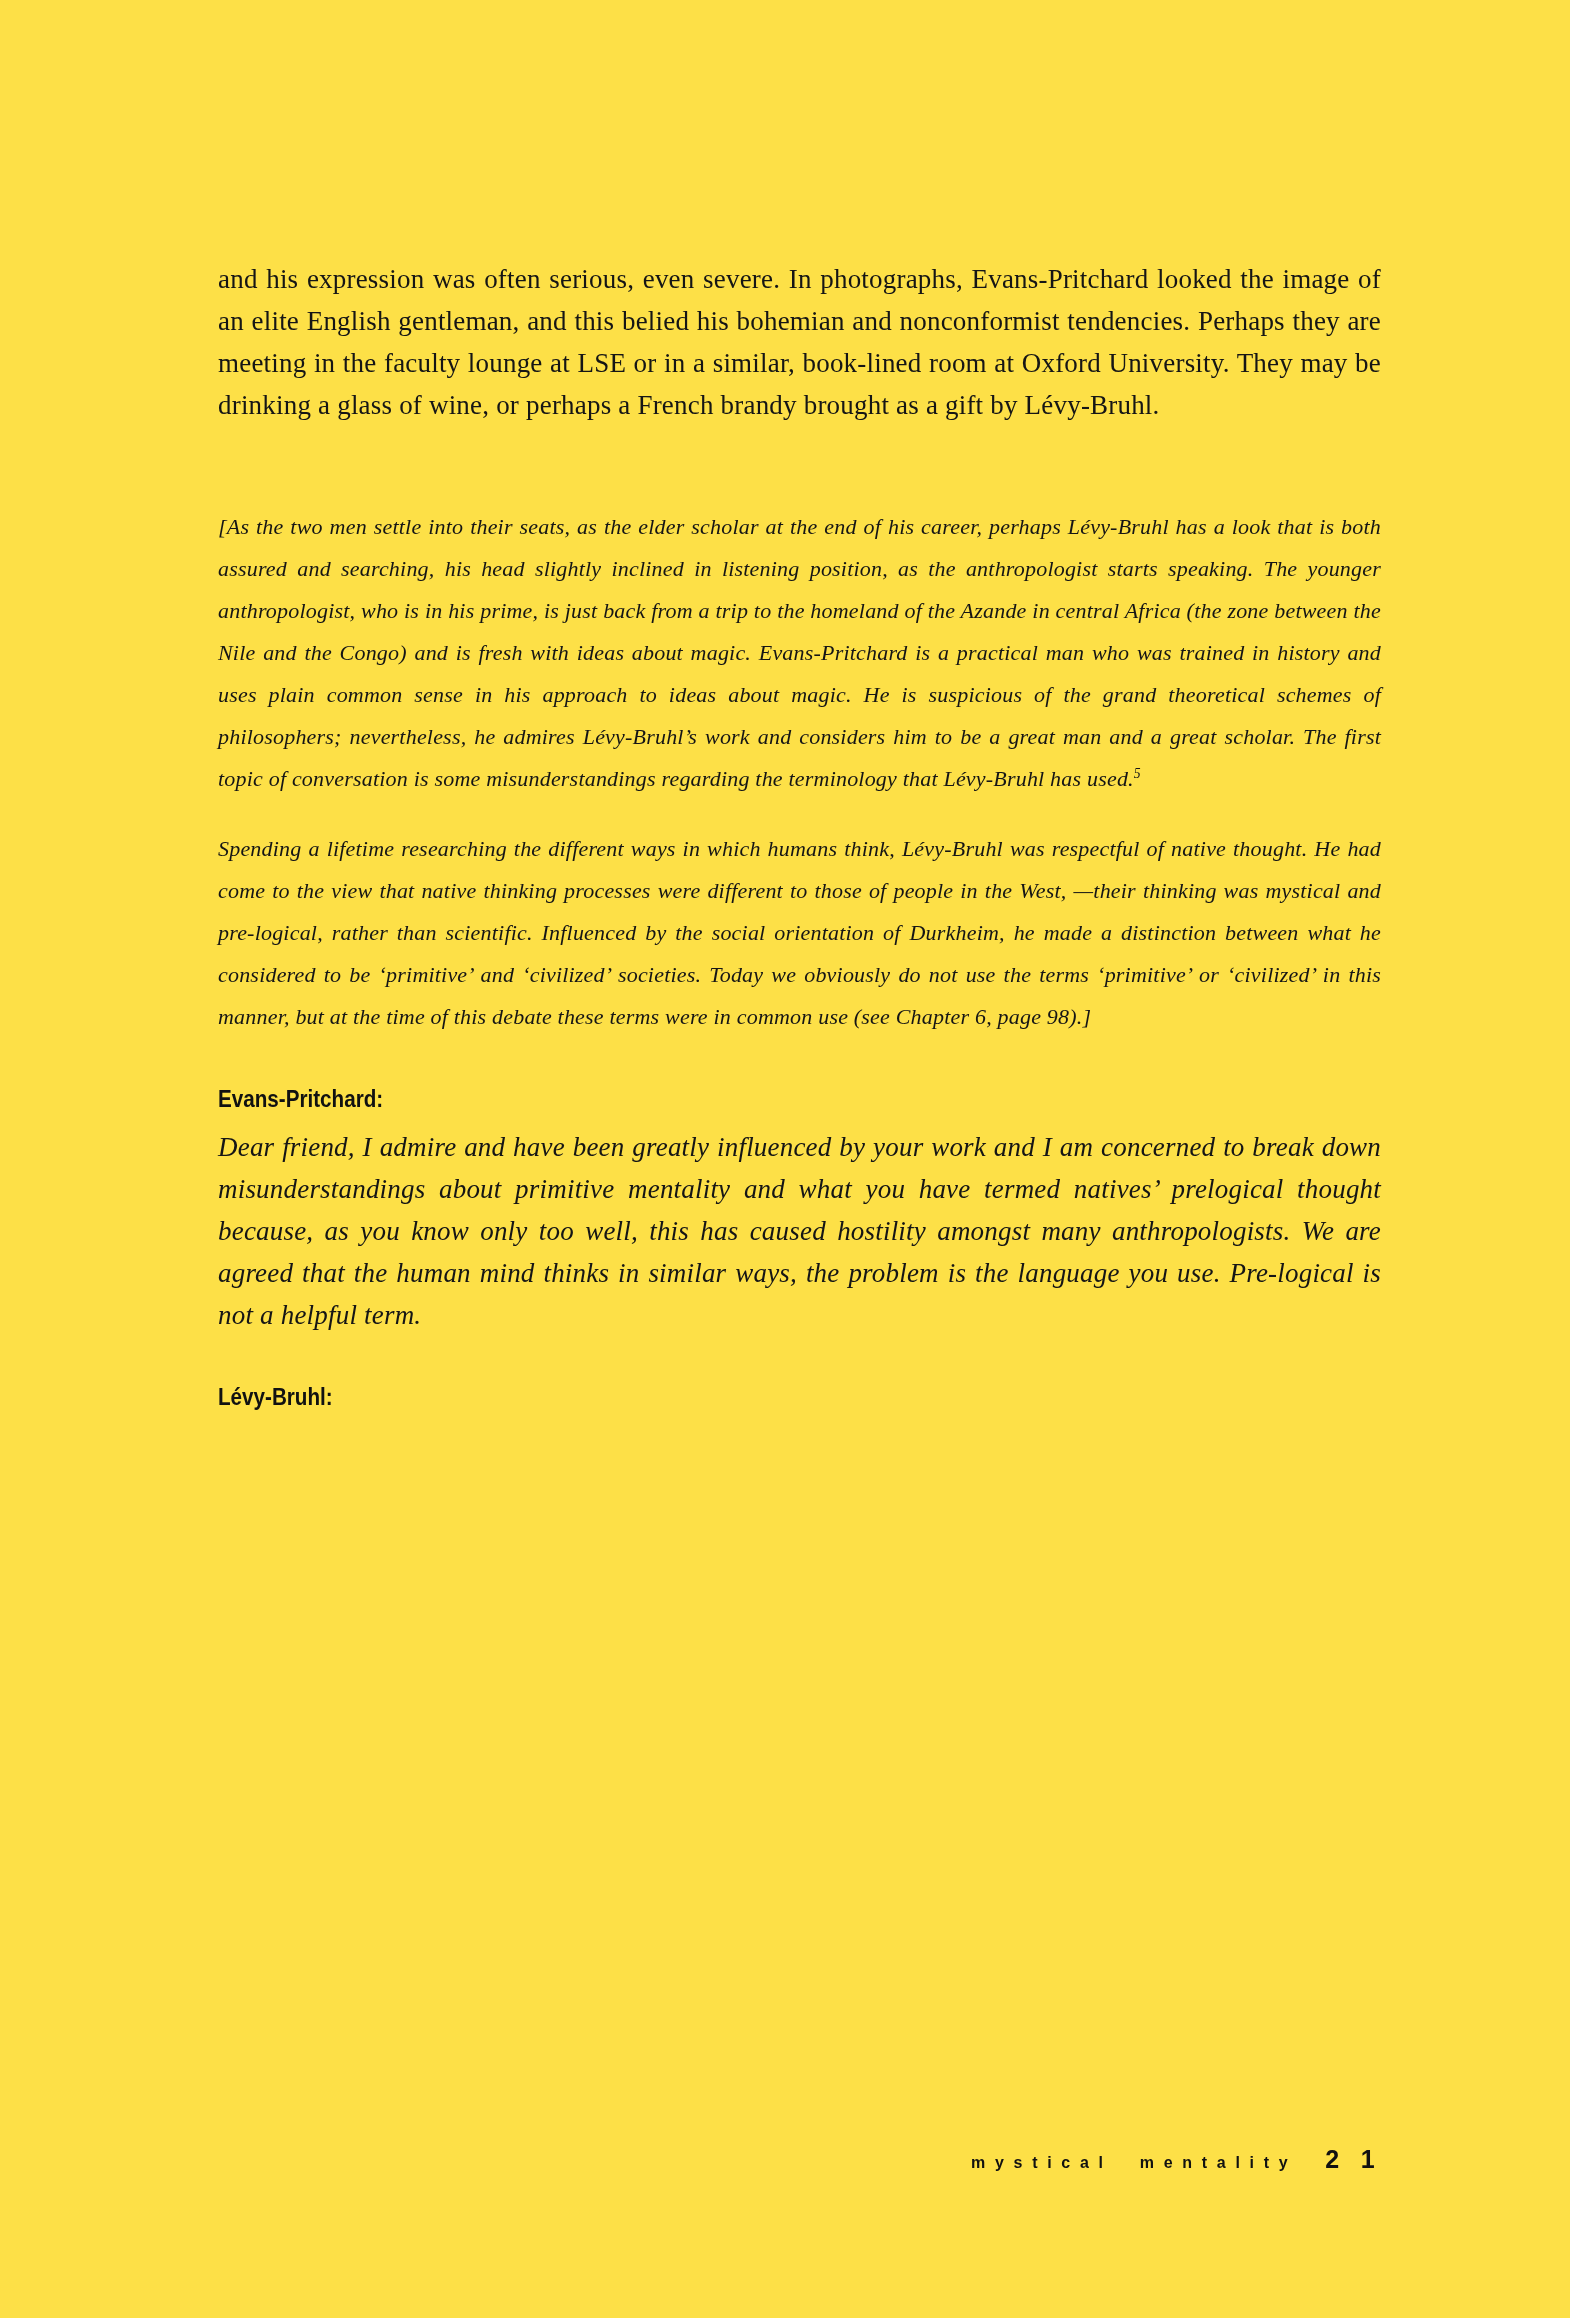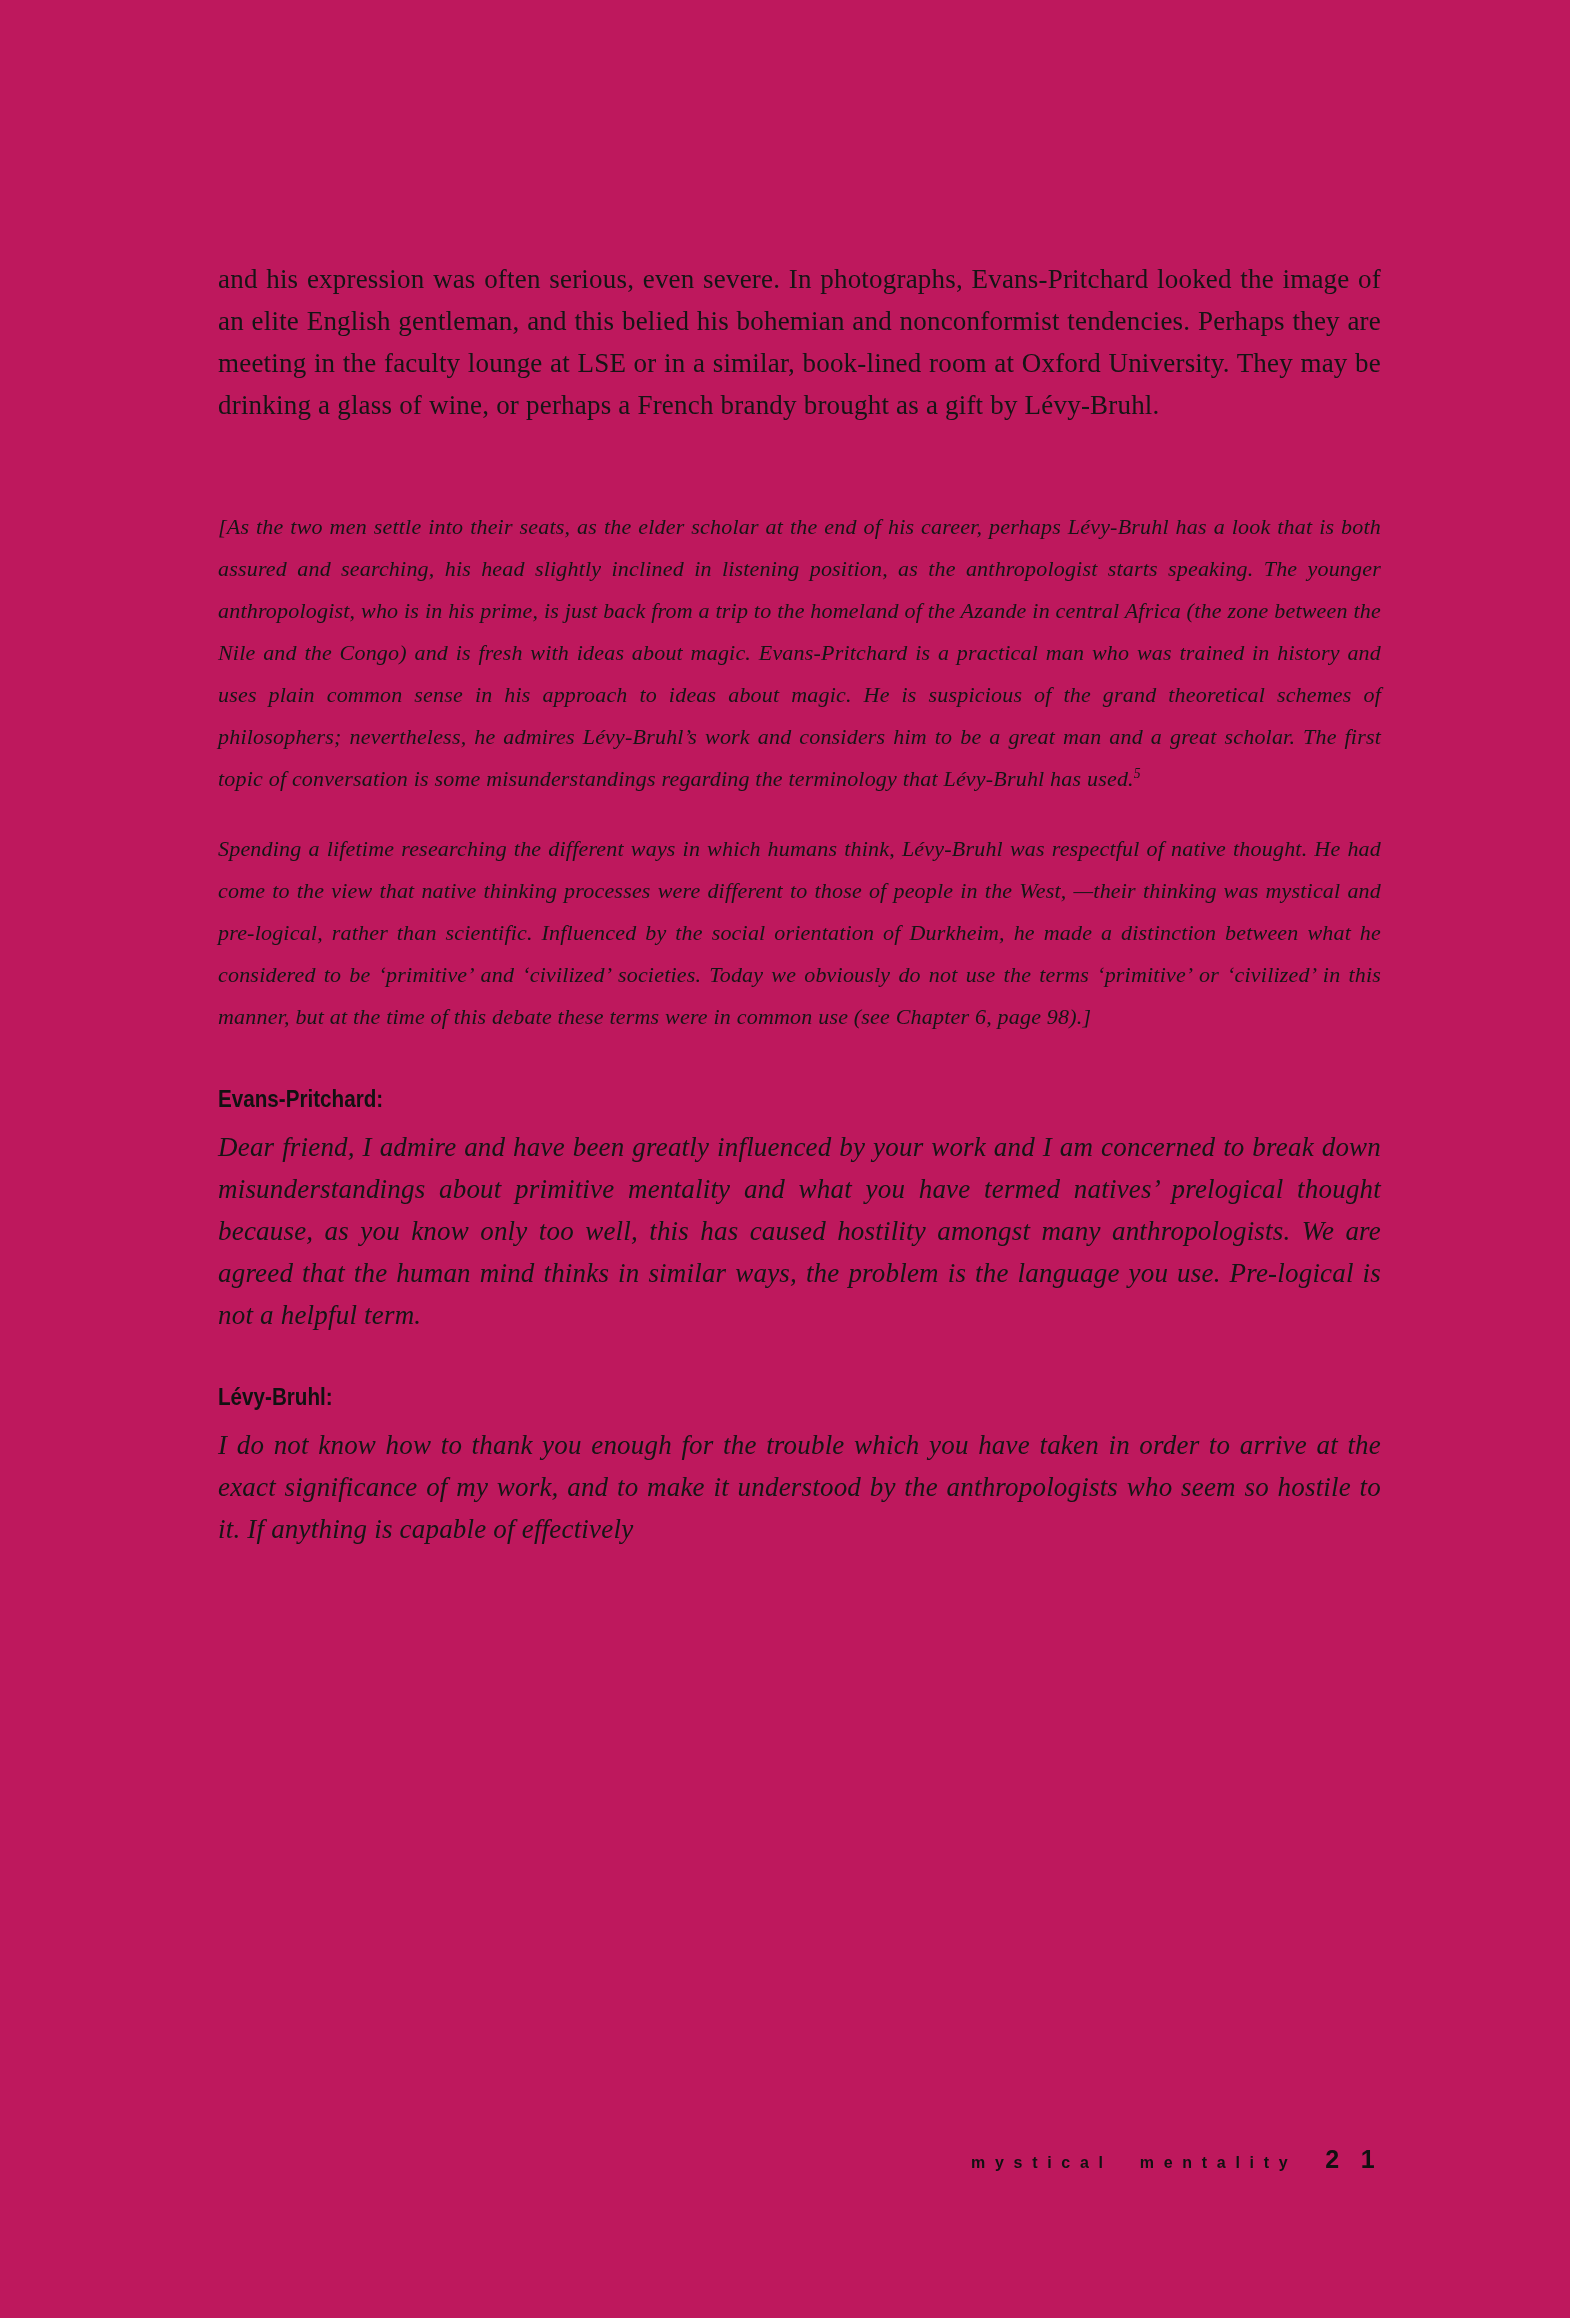--- a/index.html
+++ b/index.html
@@ -4,21 +4,21 @@
 <style>
   html, body {
     margin: 0;
     padding: 0;
     background: #ffffff;
   }
   .page {
     position: relative;
     width: 1571px;
     height: 2319px;
-    background: #be185d;
+    background: #fde047;
     color: #151515;
     font-family: "Liberation Serif", serif;
     overflow: hidden;
   }
   .text-block {
     position: absolute;
     left: 218px;
     top: 258px;
     width: 1163px;
   }
@@ -100,21 +100,20 @@
     <p class="stage"><span>[As the two men settle into their seats, as the elder scholar at the end of his career, perhaps Lévy-Bruhl has a look that is both assured and searching, his head slightly inclined in listening position, as the anthropologist starts speaking. The younger anthropologist, who is in his prime, is just back from a trip to the homeland of the Azande in central Africa (the zone between the Nile and the Congo) and is fresh with ideas about magic. Evans-Pritchard is a practical man who was trained in history and uses plain common sense in his approach to ideas about magic. He is suspicious of the grand theoretical schemes of philosophers; nevertheless, he admires Lévy-Bruhl’s work and considers him to be a great man and a great scholar. The first topic of conversation is some misunderstandings regarding the terminology that Lévy-Bruhl has used.</span><sup>5</sup></p>
 
     <p class="stage">Spending a lifetime researching the different ways in which humans think, Lévy-Bruhl was respectful of native thought. He had come to the view that native thinking processes were different to those of people in the West, —their thinking was mystical and pre-logical, rather than scientific. Influenced by the social orientation of Durkheim, he made a distinction between what he considered to be ‘primitive’ and ‘civilized’ societies. Today we obviously do not use the terms ‘primitive’ or ‘civilized’ in this manner, but at the time of this debate these terms were in common use (see Chapter 6, page 98).]</p>
 
     <div class="speaker">Evans-Pritchard:</div>
 
     <p class="body-text dialogue">Dear friend, I admire and have been greatly influenced by your work and I am concerned to break down misunderstandings about primitive mentality and what you have termed natives’ prelogical thought because, as you know only too well, this has caused hostility amongst many anthropologists. We are agreed that the human mind thinks in similar ways, the problem is the language you use. Pre-logical is not a helpful term.</p>
 
     <div class="speaker">Lévy-Bruhl:</div>
 
-    <p class="body-text dialogue">I do not know how to thank you enough for the trouble which you have taken in order to arrive at the exact significance of my work, and to make it understood by the anthropologists who seem so hostile to it. If anything is capable of effectively</p>
 
   </div>
 
   <div class="page-footer">
     <span class="running-title">mystical mentality</span>
     <span class="page-number">2 1</span>
   </div>
 </div>
 
 

